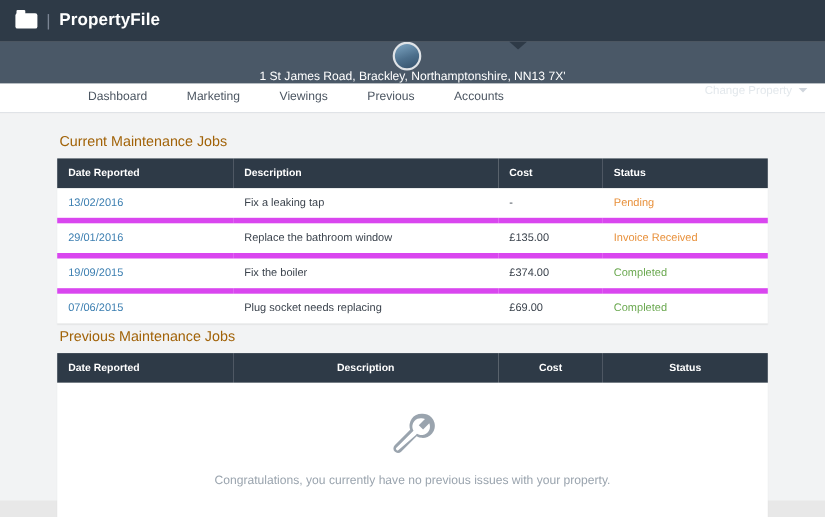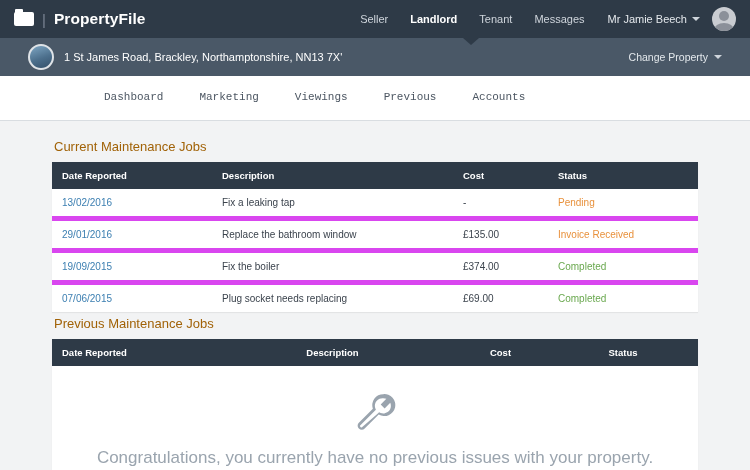--- a/index.html
+++ b/index.html
@@ -117,21 +117,22 @@
     border-right: 8px solid transparent;
     border-top: 7px solid #2e3a47;
   }
 
   
   .propbar {
     height: 38px;
     background: #4a5867;
     display: flex;
     align-items: center;
-    padding: 0 28px;
+    padding: 0 16px;
+    flex-direction: column;
   }
   .prop-thumb {
     width: 26px; height: 26px;
     border-radius: 50%;
     background: linear-gradient(160deg,#7fa7c4 0%,#4c6f8c 55%,#34506a 100%);
     border: 2px solid #dfe3e7;
     flex: none;
     margin-right: 10px;
   }
   .prop-addr {
@@ -142,27 +143,26 @@
     margin-left: auto;
     color: #e3e8ec;
     font-size: 10.5px;
     display: flex;
     align-items: center;
     gap: 6px;
   }
 
   
   .tabbar {
-    height: 45px;
+    height: 27px;
     background: #fff;
     border-bottom: 1px solid #d9dde1;
     display: flex;
     align-items: stretch;
-    padding-left: 86px;
-    font-family: Liberation Mono, monospace;
+    padding-left: 62px;
   }
   .tab {
     display: flex;
     align-items: center;
     padding: 0 18px;
     font-size: 11px;
     color: #4c5662;
     border-bottom: 3px solid transparent;
     cursor: pointer;
     white-space: nowrap;
@@ -224,42 +224,31 @@
     padding: 18px 0 32px 0;
     text-align: center;
     box-shadow: 0 1px 1px rgba(0,0,0,.06);
   }
   .wrench {
     margin: 6px auto 12px auto;
     width: 44px; height: 44px;
   }
   .empty-msg {
     color: #9aa4ae;
-    font-size: 17px;
+    font-size: 11px;
   }
 </style>
 </head>
 <body>
 
 <div class="topbar">
   <div class="brand">
     <span class="brand-icon"></span>
     <span class="brand-sep">|</span>
     <span class="brand-text">PropertyFile</span>
-  </div>
-  <div class="nav-right">
-    <a class="nav-link" href="#">Seller</a>
-    <a class="nav-link active" href="#">Landlord</a>
-    <a class="nav-link" href="#">Tenant</a>
-    <a class="nav-link" href="#">Messages</a>
-    <div class="nav-user">
-      <span>Mr Jamie Beech</span>
-      <span class="caret-down"></span>
-    </div>
-    <div class="avatar"></div>
   </div>
   <div class="nav-arrow"></div>
 </div>
 
 <div class="propbar">
   <div class="prop-thumb"></div>
   <div class="prop-addr">1 St James Road, Brackley, Northamptonshire, NN13 7X'</div>
   <div class="change-prop">
     <span>Change Property</span>
     <span class="caret-down"></span>

